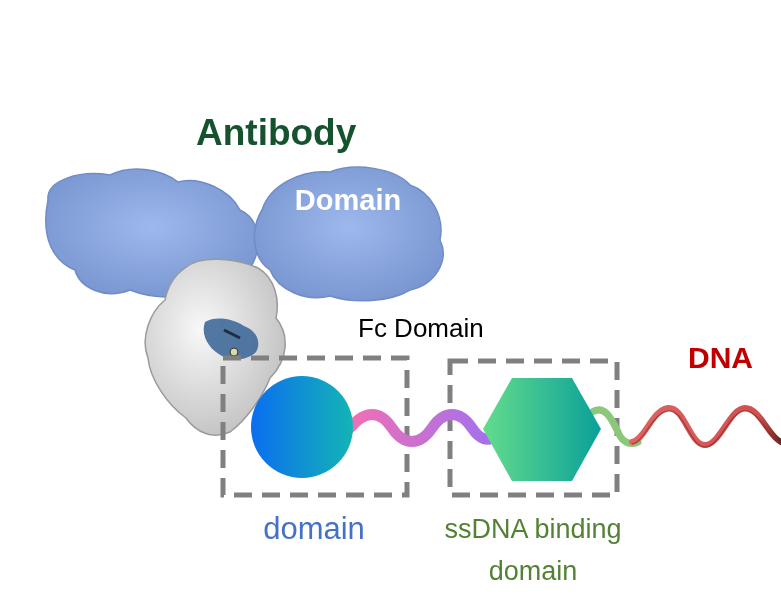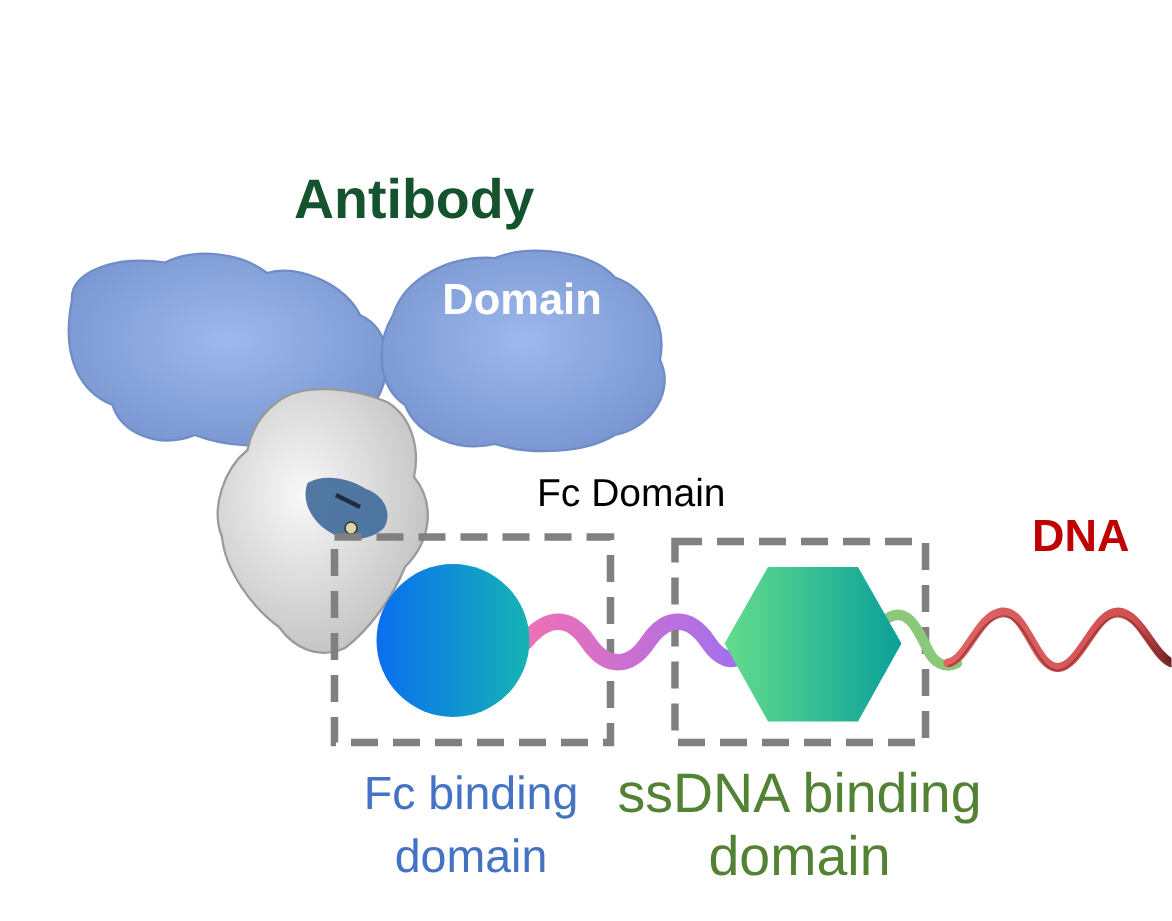--- a/index.html
+++ b/index.html
@@ -4,21 +4,21 @@
   <style>
     html, body { margin: 0; padding: 0; background: #ffffff; }
     body { width: 781px; height: 614px; position: relative; overflow: hidden; font-family: "Liberation Sans", sans-serif; }
     .abs { position: absolute; }
     svg.scene { position: absolute; left: 0; top: 0; }
     .title-antibody { left: 152px; top: 112px; font-size: 37px; font-weight: bold; color: #14532d; margin-left: 44px; }
     .fab-label { left: 278px; top: 183px; width: 140px; text-align: center; font-size: 29px; font-weight: bold; color: #ffffff; line-height: 35px; }
     .fc-domain-label { left: 358px; top: 313px; font-size: 26px; color: #000000; }
     .dna-label { left: 656px; top: 341px; font-size: 30px; font-weight: bold; color: #c00000; margin-left: 32px; }
     .fc-binding-label { left: 224px; top: 508px; width: 180px; text-align: center; font-size: 31px; color: #4472c4; line-height: 42px; }
-    .ssdna-binding-label { left: 408px; top: 508px; width: 250px; text-align: center; font-size: 37px; color: #548235; line-height: 42px; }
+    .ssdna-binding-label { left: 408px; top: 508px; width: 250px; text-align: center; font-size: 27px; color: #548235; line-height: 42px; }
   </style>
 </head>
 <body>
 
 <svg class="scene" width="781" height="614" viewBox="0 0 781 614">
   <defs>
     <linearGradient id="circGrad" x1="0" y1="0" x2="1" y2="0">
       <stop offset="0" stop-color="#0a6ef0"></stop>
       <stop offset="1" stop-color="#14b4b4"></stop>
     </linearGradient>
@@ -81,20 +81,19 @@
 
 <div class="abs fab-label">
   <div>Domain</div>
 </div>
 
 <div class="abs fc-domain-label">Fc Domain</div>
 
 <div class="abs dna-label">DNA</div>
 
 <div class="abs fc-binding-label">
-  <div>Fc binding</div>
   <div>domain</div>
 </div>
 
 <div class="abs ssdna-binding-label">
   <div>ssDNA binding</div>
   <div>domain</div>
 </div>
 
 </body></html>

